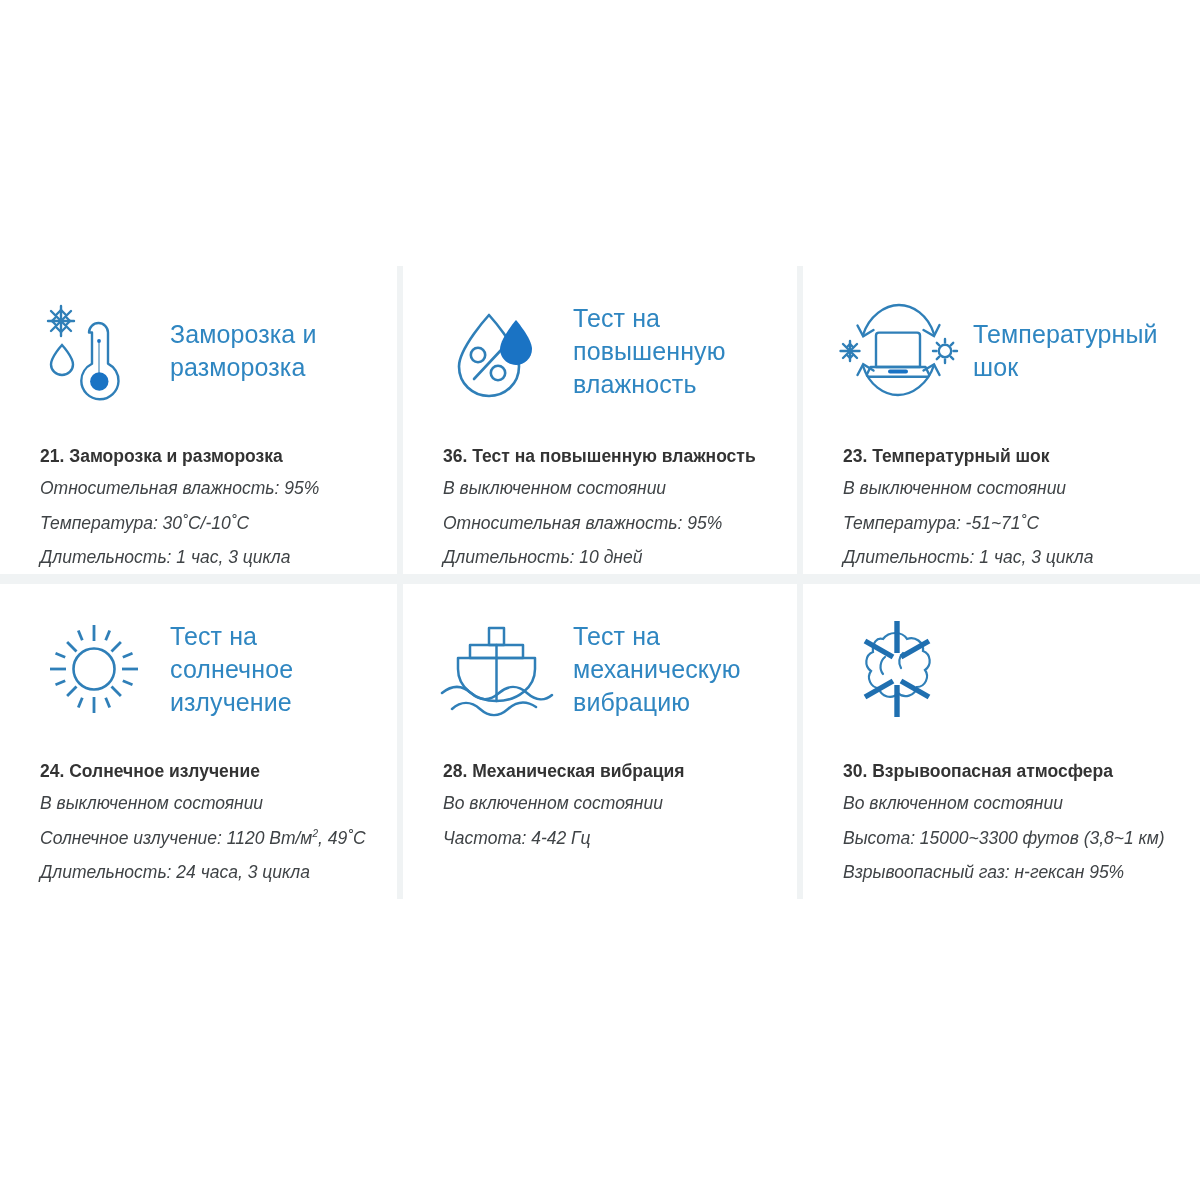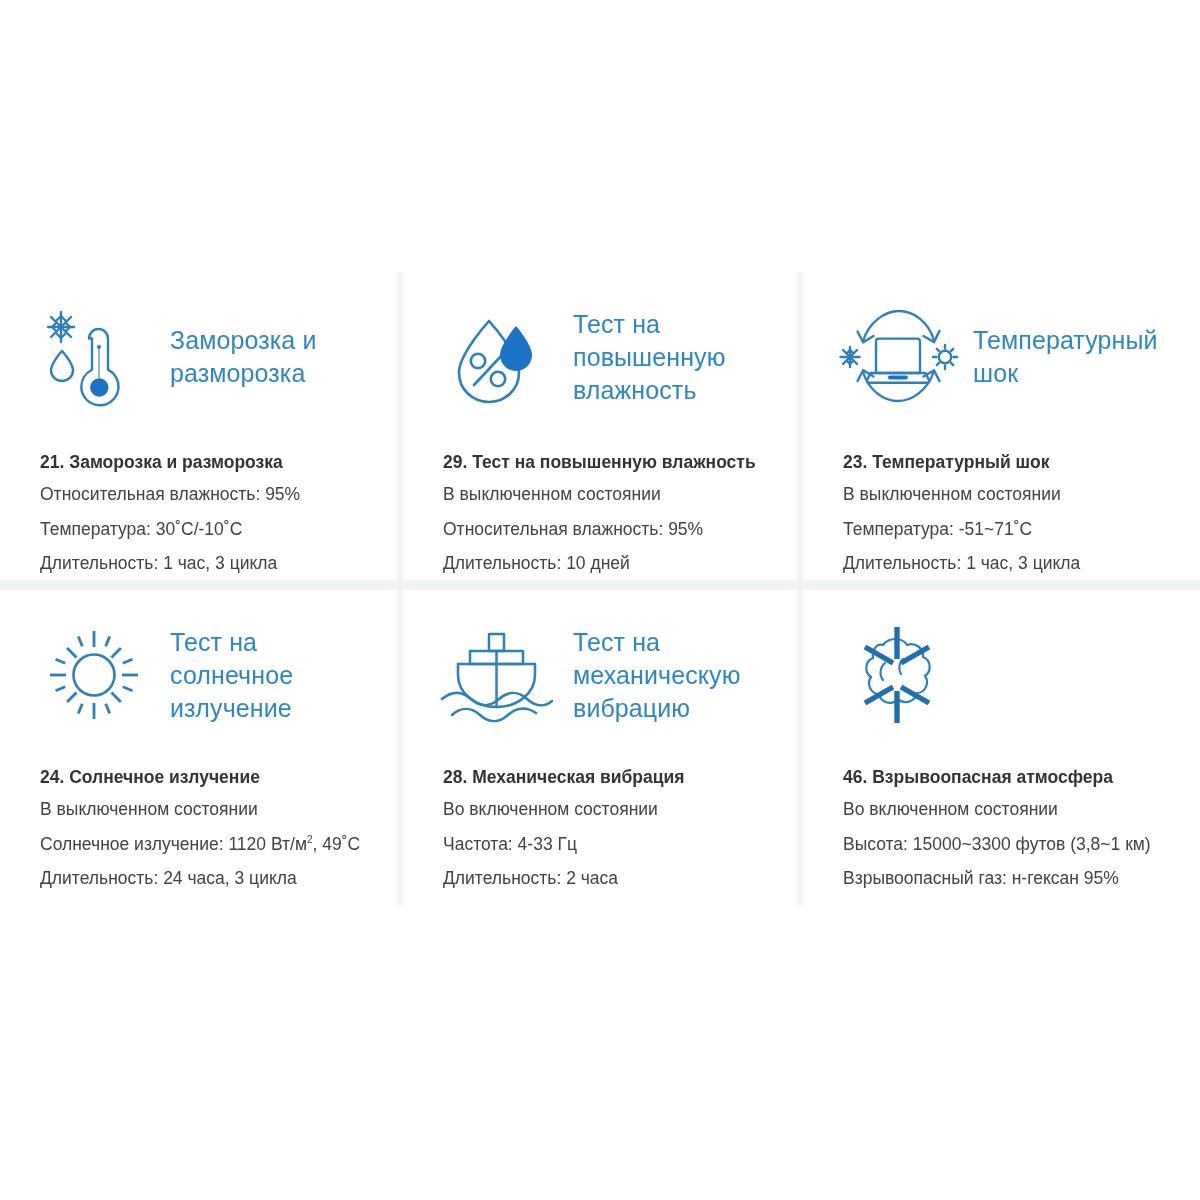--- a/index.html
+++ b/index.html
@@ -19,21 +19,21 @@
     position: relative;
     width: 1200px;
     height: 1200px;
     background: #ffffff;
   }
 
   
   .cards-grid {
     position: absolute;
     left: 0;
-    top: 272px;
+    top: 266px;
     width: 1200px;
     display: grid;
     grid-template-columns: 397px 6px 394px 6px 397px;
     grid-template-rows: 308px 10px 315px;
   }
 
   .gutter-v {
     background: #f0f3f4;
   }
   .gutter-h {
@@ -93,20 +93,21 @@
     line-height: 1.45;
     margin-bottom: 7px;
     white-space: nowrap;
   }
   .detail-line {
     color: #3f4346;
     font-size: 17.5px;
     line-height: 1.45;
     margin-bottom: 9px;
     white-space: nowrap;
+    font-style: italic;
   }
   .detail-line:last-child {
     margin-bottom: 0;
   }
   .detail-line sup {
     font-size: 10px;
     vertical-align: super;
     line-height: 0;
   }
 
@@ -170,21 +171,21 @@
             <path d="M44 16 C44 16 14 49 14 67.5 C14 84.3 27.4 97 44 97 C60.6 97 74 84.3 74 67.5 C74 49 44 16 44 16 Z" stroke="#2f7fb8" stroke-width="2.6" stroke-linejoin="round"></path>
             <circle cx="33" cy="56" r="7.2" stroke="#2f7fb8" stroke-width="2.6"></circle>
             <circle cx="53" cy="74" r="7.2" stroke="#2f7fb8" stroke-width="2.6"></circle>
             <line x1="57" y1="50" x2="29" y2="80" stroke="#2f7fb8" stroke-width="2.6" stroke-linecap="round"></line>
             <path d="M71 21 C71 21 55 39.5 55 50 C55 58.8 62.2 66 71 66 C79.8 66 87 58.8 87 50 C87 39.5 71 21 71 21 Z" fill="#1a73c4"></path>
           </svg>
         </div>
         <div class="card-title">Тест на повышенную влажность</div>
       </div>
       <div class="card-body">
-        <div class="detail-title">29. Тест на повышенную влажность</div>
+        <div class="detail-title">36. Тест на повышенную влажность</div>
         <div class="detail-line">В выключенном состоянии</div>
         <div class="detail-line">Относительная влажность: 95%</div>
         <div class="detail-line">Длительность: 10 дней</div>
       </div>
     </div>
 
     <div class="gutter-v"></div>
 
     <div class="card row1 wide">
       <div class="card-head">
@@ -291,22 +292,21 @@
               <path d="M0 76 C10 68 20 68 29 76 C38 84 48 84 57 76 C66 68 76 68 85 76 C94 84 103 84 110 78"></path>
               <path d="M10 92 C19 84 29 84 38 92 C47 100 57 100 66 92 C75 84 85 84 94 90"></path>
             </g>
           </svg>
         </div>
         <div class="card-title">Тест на механическую вибрацию</div>
       </div>
       <div class="card-body">
         <div class="detail-title">28. Механическая вибрация</div>
         <div class="detail-line">Во включенном состоянии</div>
-        <div class="detail-line">Частота: 4-33 Гц</div>
-        <div class="detail-line">Длительность: 2 часа</div>
+        <div class="detail-line">Частота: 4-42 Гц</div>
       </div>
     </div>
 
     <div class="gutter-v"></div>
 
     <div class="card row2 wide">
       <div class="card-head">
         <div class="card-icon">
           <svg width="104" height="104" viewBox="0 0 104 104" fill="none">
 
@@ -323,21 +323,21 @@
               <line x1="52" y1="68" x2="52" y2="100"></line>
               <line x1="20" y1="24" x2="48" y2="40"></line>
               <line x1="56" y1="64" x2="84" y2="80"></line>
               <line x1="84" y1="24" x2="56" y2="40"></line>
               <line x1="48" y1="64" x2="20" y2="80"></line>
             </g>
           </svg>
         </div>
       </div>
       <div class="card-body">
-        <div class="detail-title">46. Взрывоопасная атмосфера</div>
+        <div class="detail-title">30. Взрывоопасная атмосфера</div>
         <div class="detail-line">Во включенном состоянии</div>
         <div class="detail-line">Высота: 15000~3300 футов (3,8~1 км)</div>
         <div class="detail-line">Взрывоопасный газ: н-гексан 95%</div>
       </div>
     </div>
 
   </div>
 </div>
 
 </body></html>

